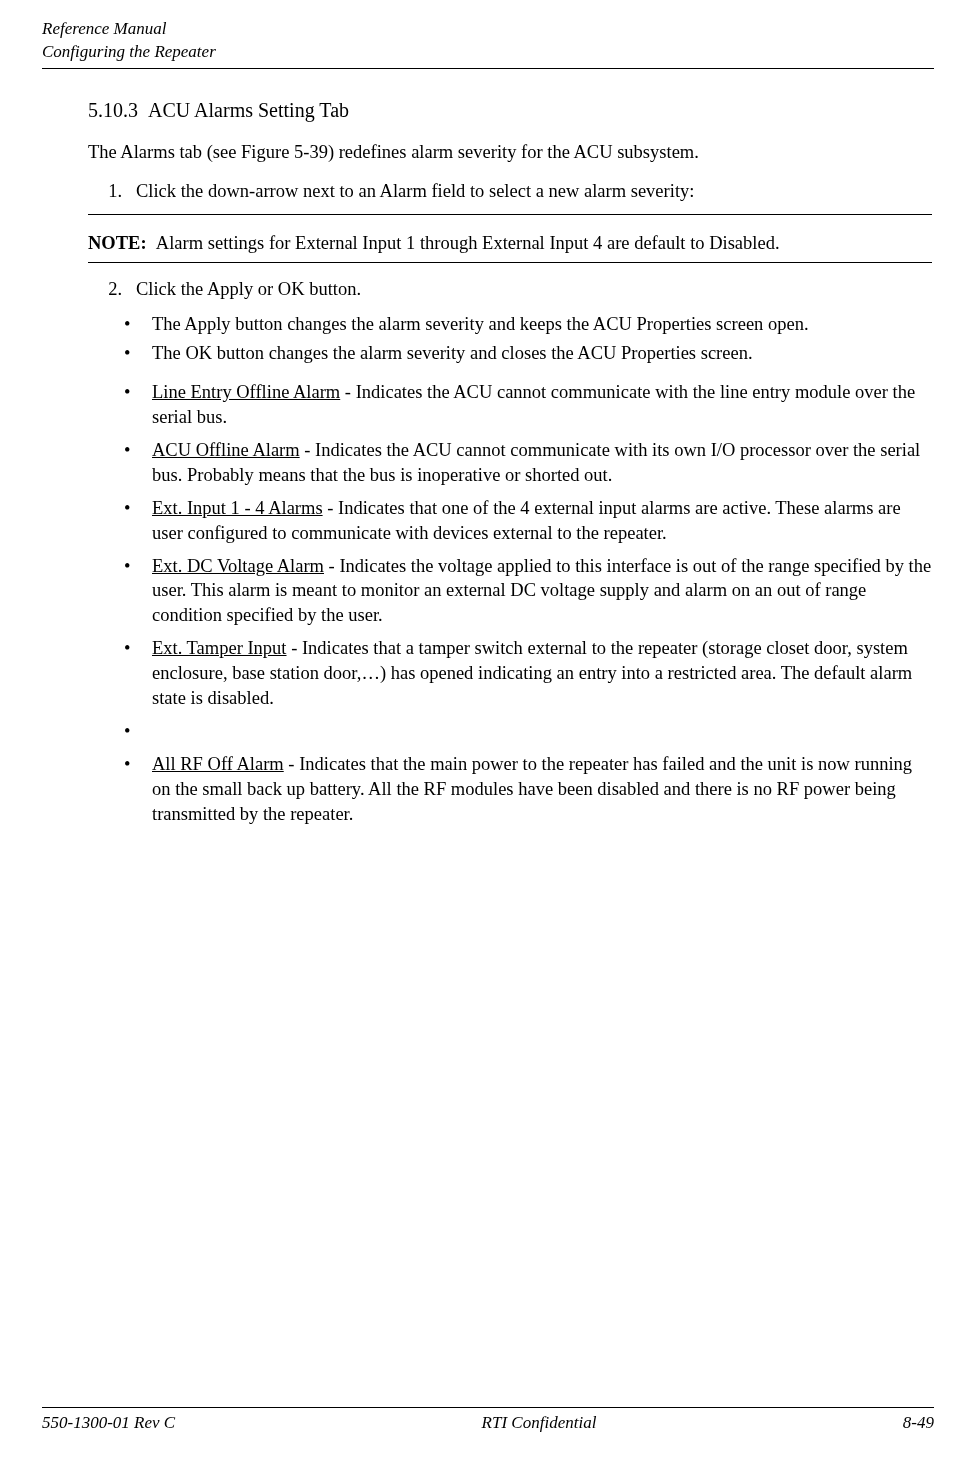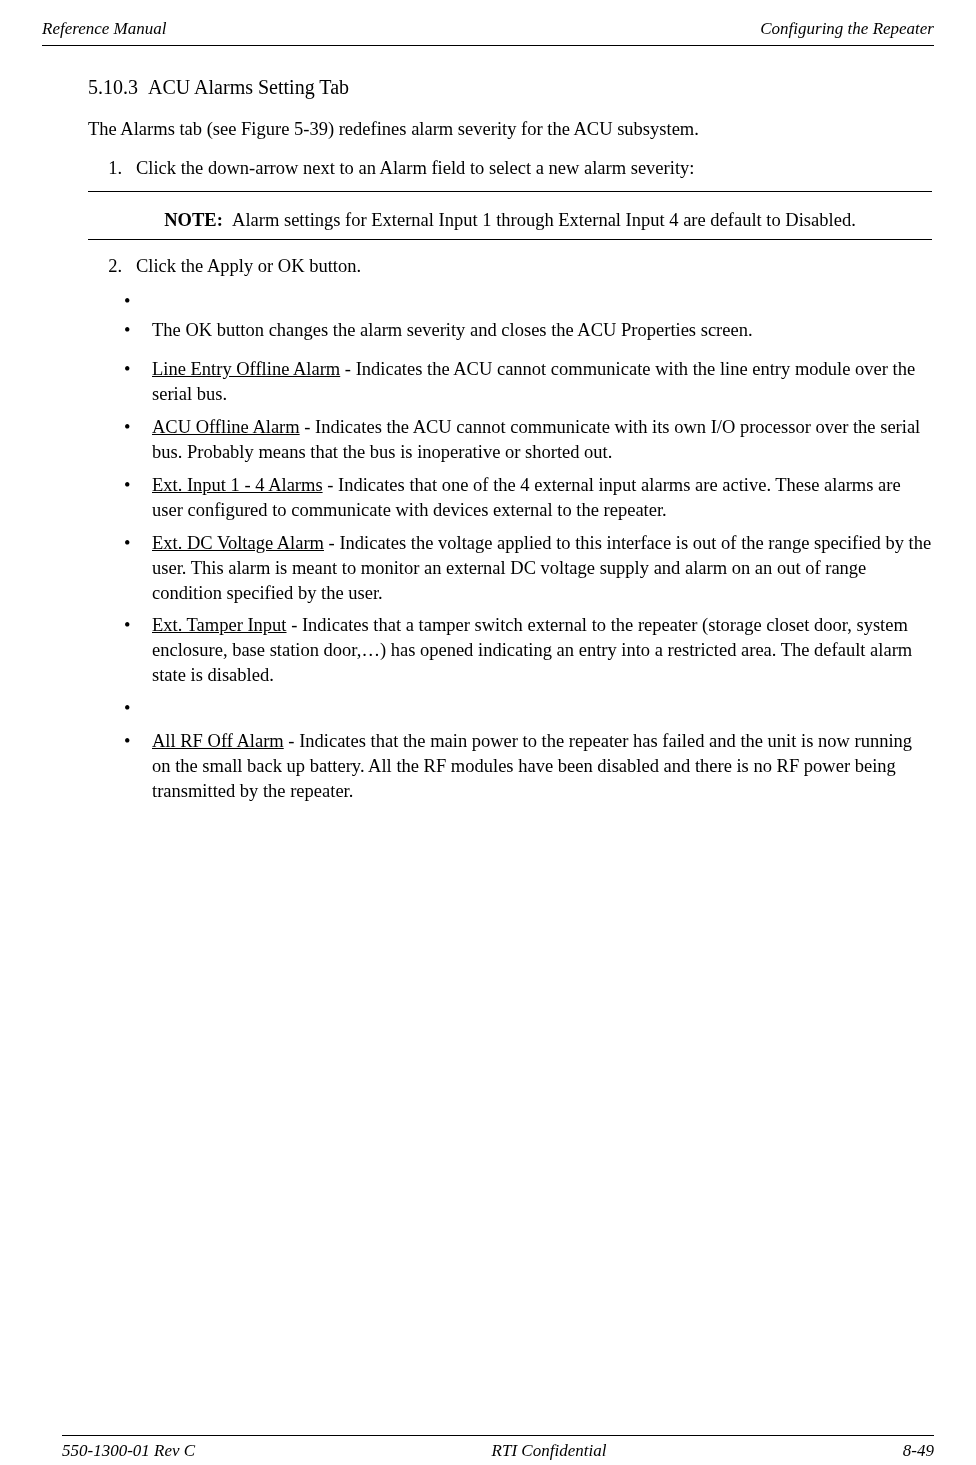--- a/index.html
+++ b/index.html
@@ -17,20 +17,21 @@
       box-sizing: border-box;
       min-height: 1465px;
       position: relative;
     }
     .header-row {
       display: flex;
       justify-content: space-between;
       font-style: italic;
       font-size: 17px;
       padding-bottom: 4px;
+      flex-direction: column;
     }
     .header-rule {
       border: none;
       border-top: 1.5px solid #000;
       margin: 0 0 28px 0;
     }
     .content {
       padding-left: 46px;
       padding-right: 2px;
     }
@@ -55,21 +56,20 @@
       text-align: right;
       padding-right: 14px;
     }
     .note-rule {
       border: none;
       border-top: 1.2px solid #000;
       margin: 6px 0 8px 0;
     }
     .note {
       margin: 16px 0 0 0;
-      text-align: center;
     }
     .sub-bullets {
       list-style: none;
       padding: 0;
       margin: 6px 0 14px 36px;
     }
     .sub-bullets > li {
       display: flex;
       margin-bottom: 4px;
     }
@@ -82,24 +82,23 @@
       display: flex;
       margin-bottom: 8px;
     }
     .bullet {
       width: 28px;
       flex-shrink: 0;
     }
     .u { text-decoration: underline; text-align: center; }
     .footer {
       position: absolute;
-      bottom: 2px;
+      bottom: 30px;
       left: 42px;
       right: 42px;
-      margin-left: 20px;
     }
     .footer-rule {
       border: none;
       border-top: 1.5px solid #000;
       margin: 0 0 4px 0;
     }
     .footer-row {
       display: flex;
       justify-content: space-between;
       font-style: italic;
@@ -139,20 +138,21 @@
     <ol class="numlist" style="margin-top:14px;">
       <li>
         <span class="num">2.</span>
         <span>Click the Apply or OK button.</span>
       </li>
     </ol>
 
     <ul class="sub-bullets">
       <li>
         <span class="bullet">•</span>
+        <span>The Apply button changes the alarm severity and keeps the ACU Properties screen open.</span>
       </li>
       <li>
         <span class="bullet">•</span>
         <span>The OK button changes the alarm severity and closes the ACU Properties screen.</span>
       </li>
     </ul>
 
 
     <ul class="alarm-bullets">
       <li>

